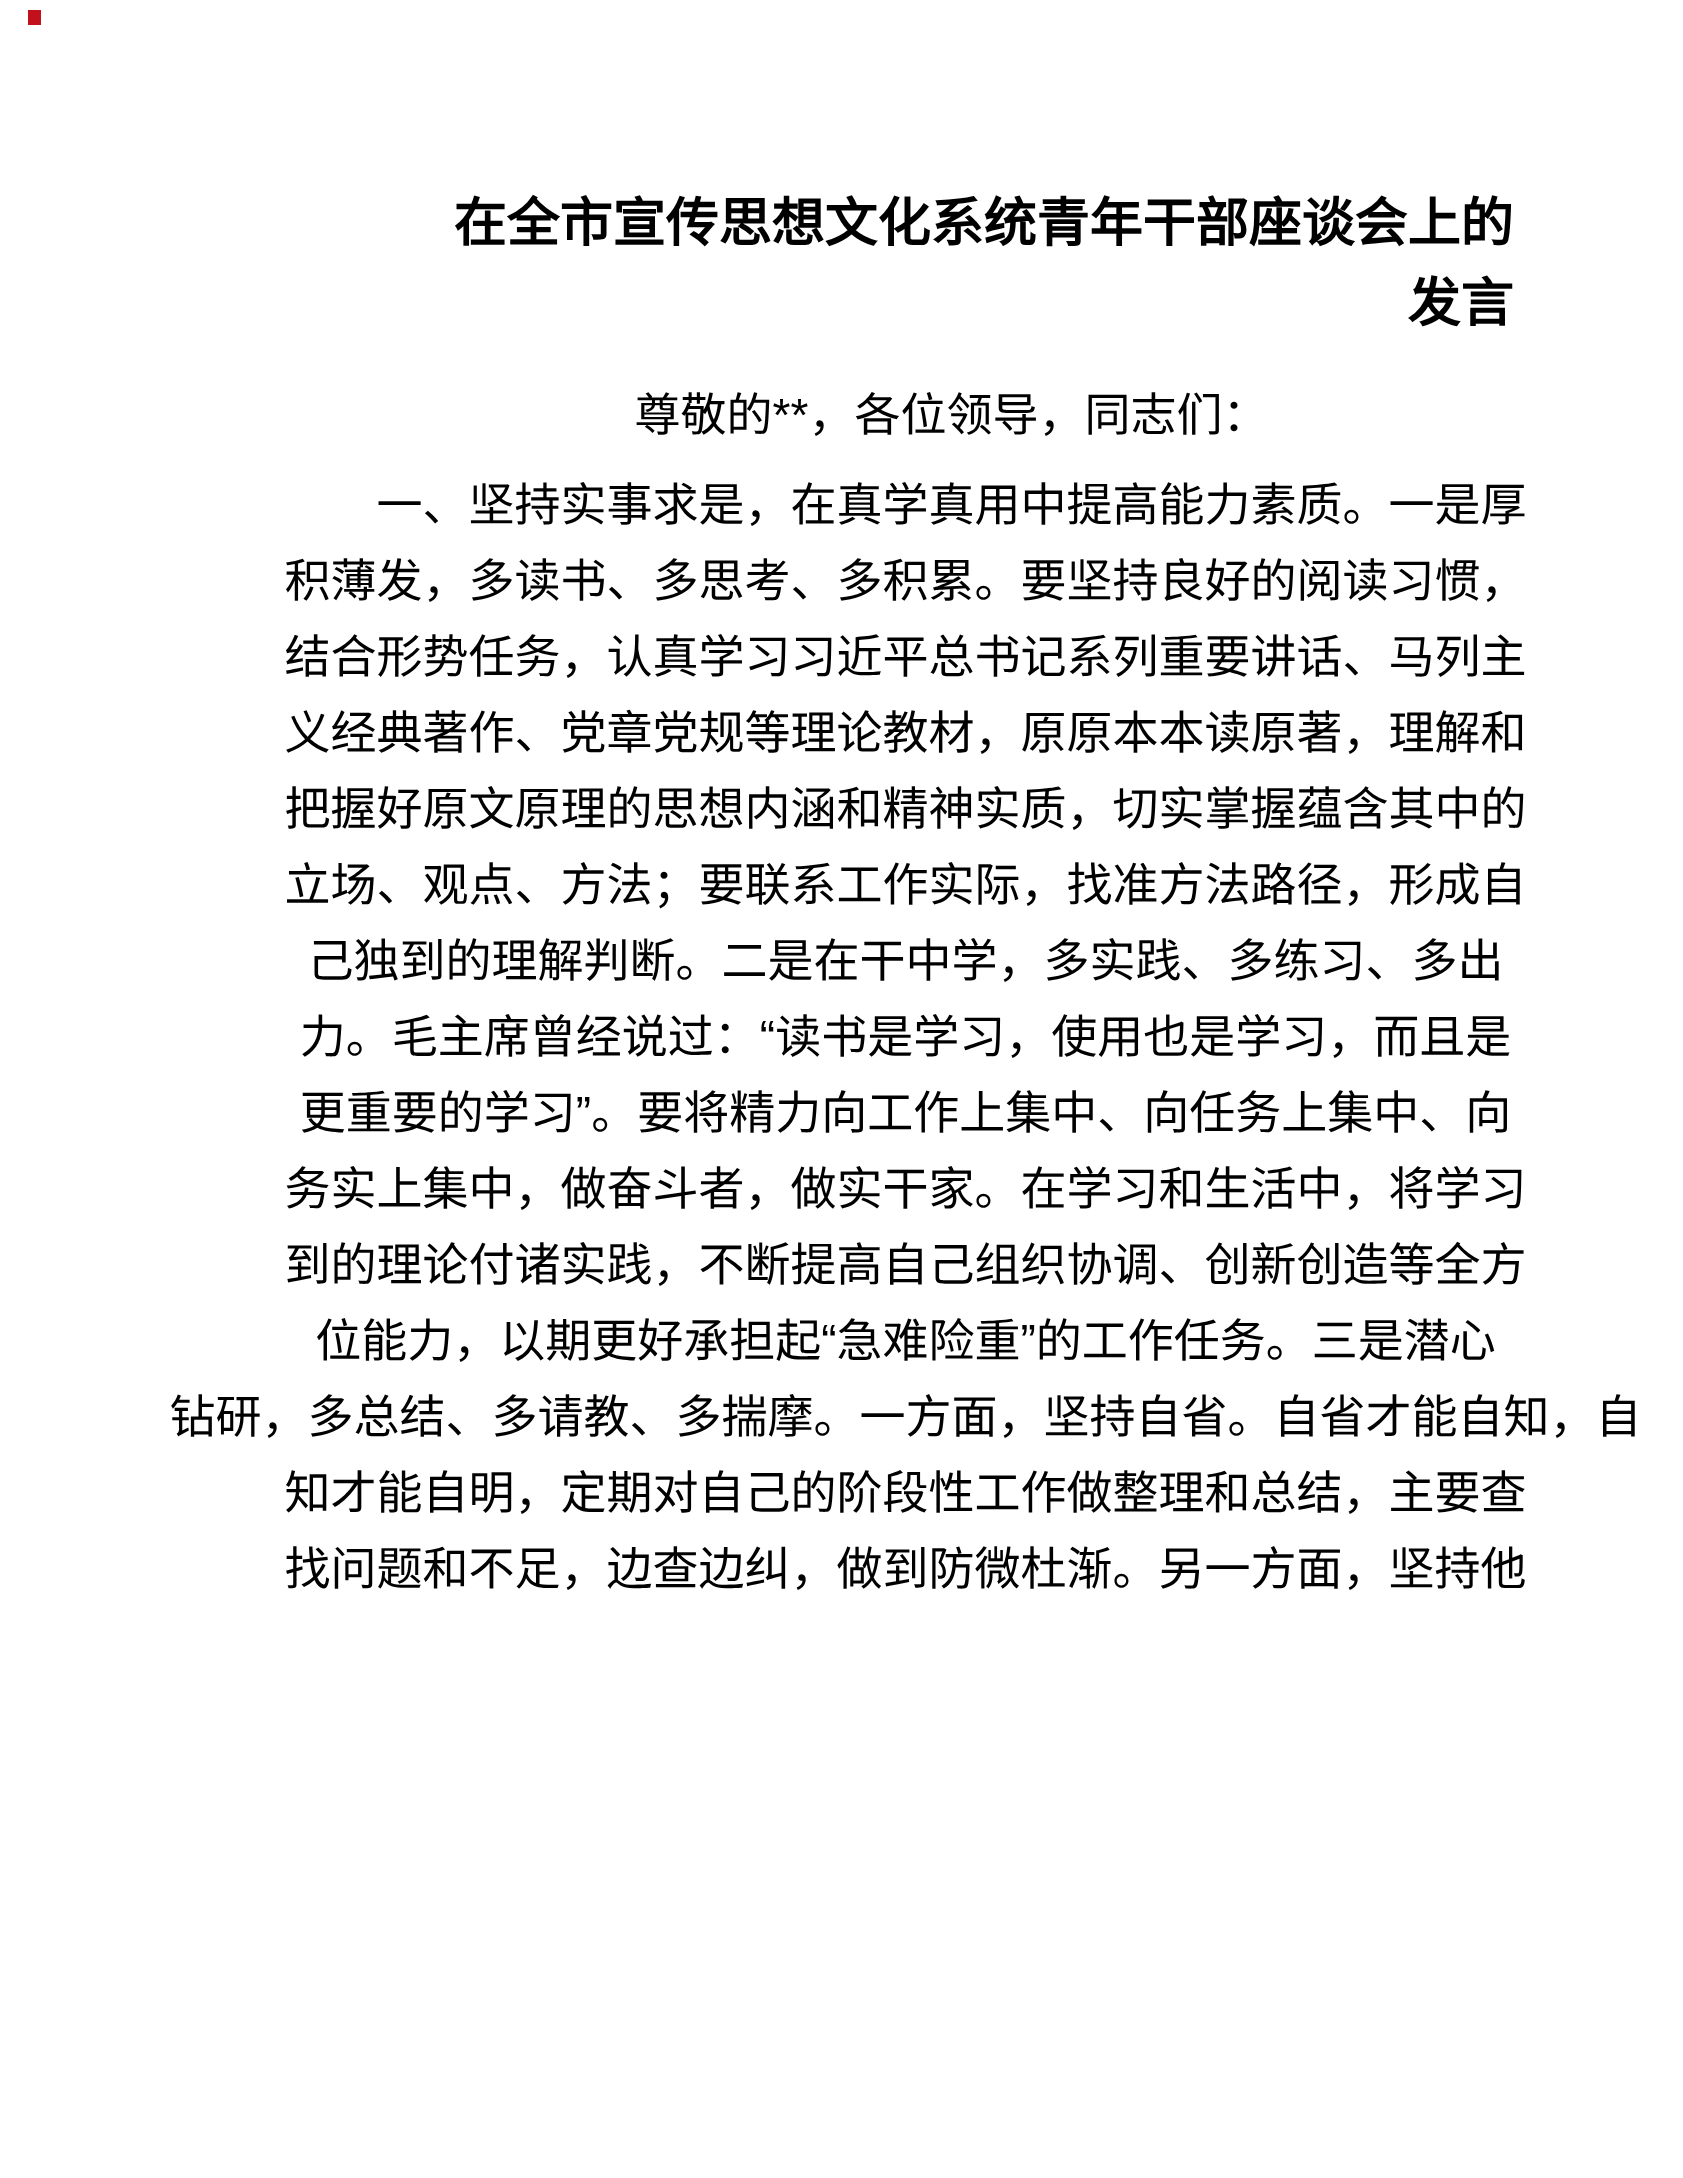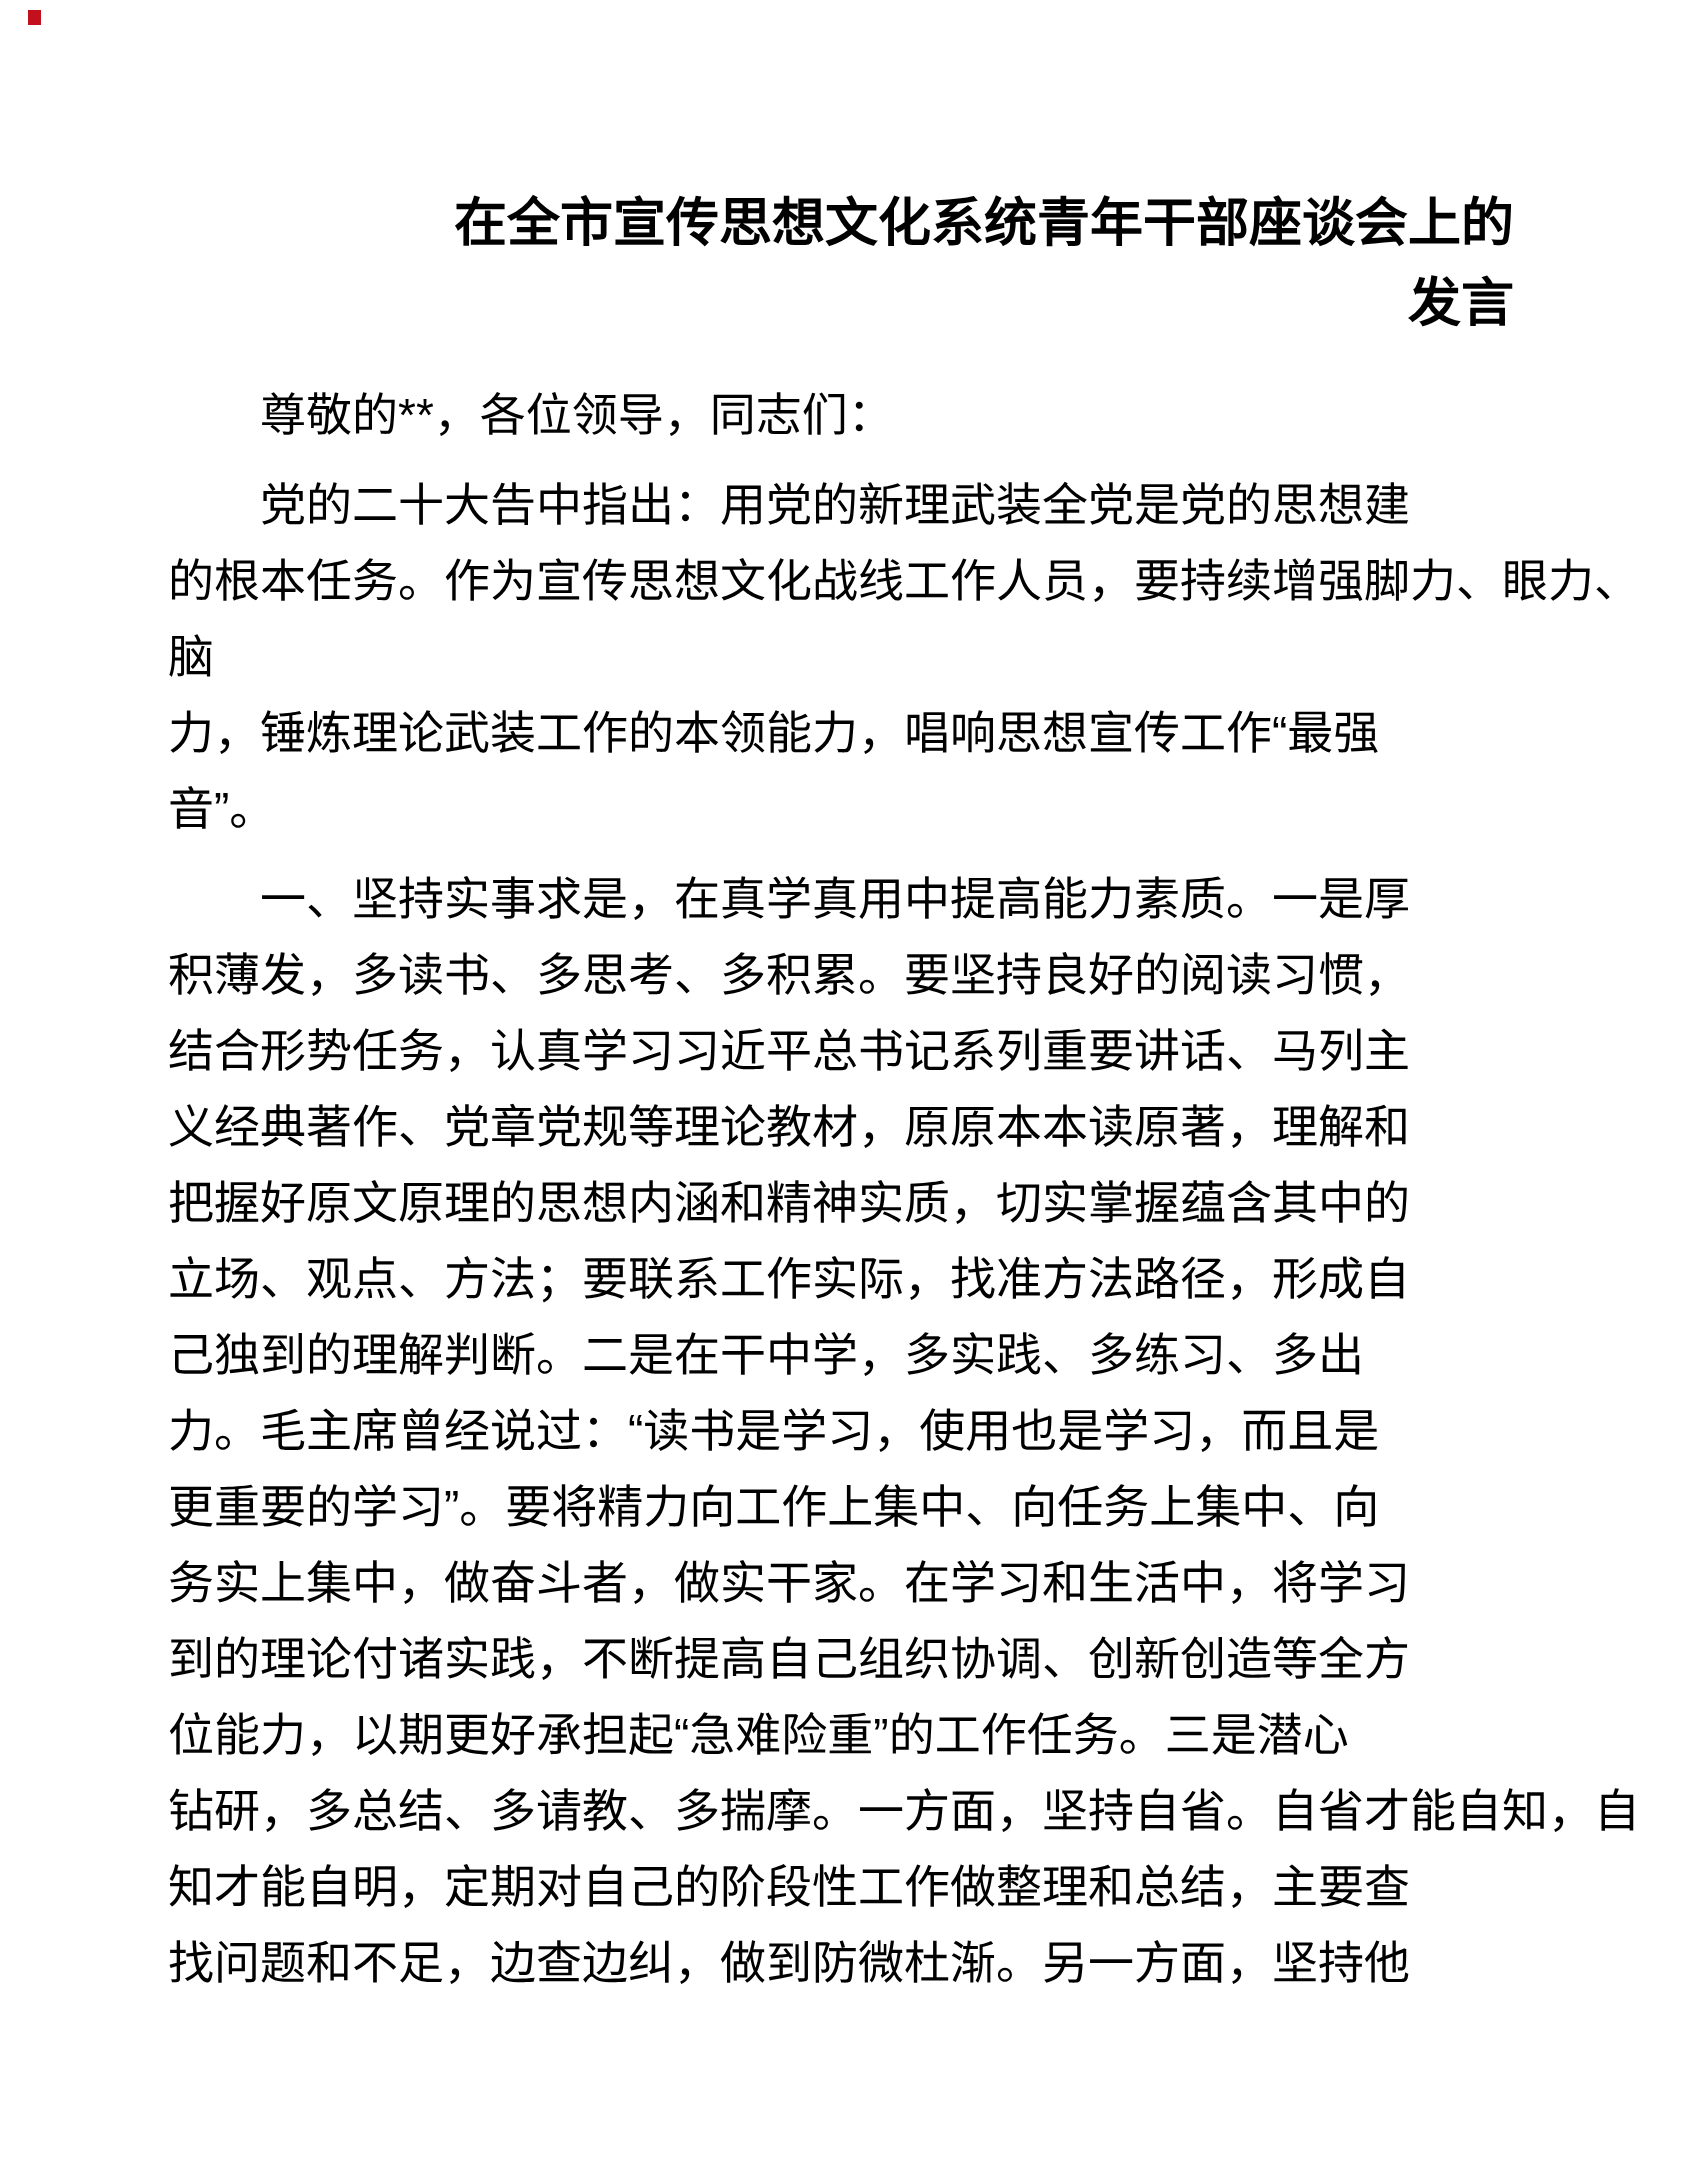--- a/index.html
+++ b/index.html
@@ -37,39 +37,35 @@
     text-align: right;
     white-space: pre-line;
     margin: 0 0 34px 0;
   }
   .para {
     width: 1475px;
     font-size: 46px;
     line-height: 76px;
     white-space: pre-line;
     text-indent: 2em;
-    text-align: left;
+    text-align: center;
     margin: 0 0 14px 0;
   }
 </style>
 </head>
 <body>
 
 <div class="corner-mark"></div>
 
 <div class="page">
   <h1 class="doc-title">在全市宣传思想文化系统青年干部座谈会上的
 发言</h1>
 
   <p class="para">尊敬的**，各位领导，同志们：</p>
 
-  <p class="para">党的二十大告中指出：用党的新理武装全党是党的思想建
-的根本任务。作为宣传思想文化战线工作人员，要持续增强脚力、眼力、脑
-力，锤炼理论武装工作的本领能力，唱响思想宣传工作“最强
-音”。</p>
 
   <p class="para">一、坚持实事求是，在真学真用中提高能力素质。一是厚
 积薄发，多读书、多思考、多积累。要坚持良好的阅读习惯，
 结合形势任务，认真学习习近平总书记系列重要讲话、马列主
 义经典著作、党章党规等理论教材，原原本本读原著，理解和
 把握好原文原理的思想内涵和精神实质，切实掌握蕴含其中的
 立场、观点、方法；要联系工作实际，找准方法路径，形成自
 己独到的理解判断。二是在干中学，多实践、多练习、多出
 力。毛主席曾经说过：“读书是学习，使用也是学习，而且是
 更重要的学习”。要将精力向工作上集中、向任务上集中、向

